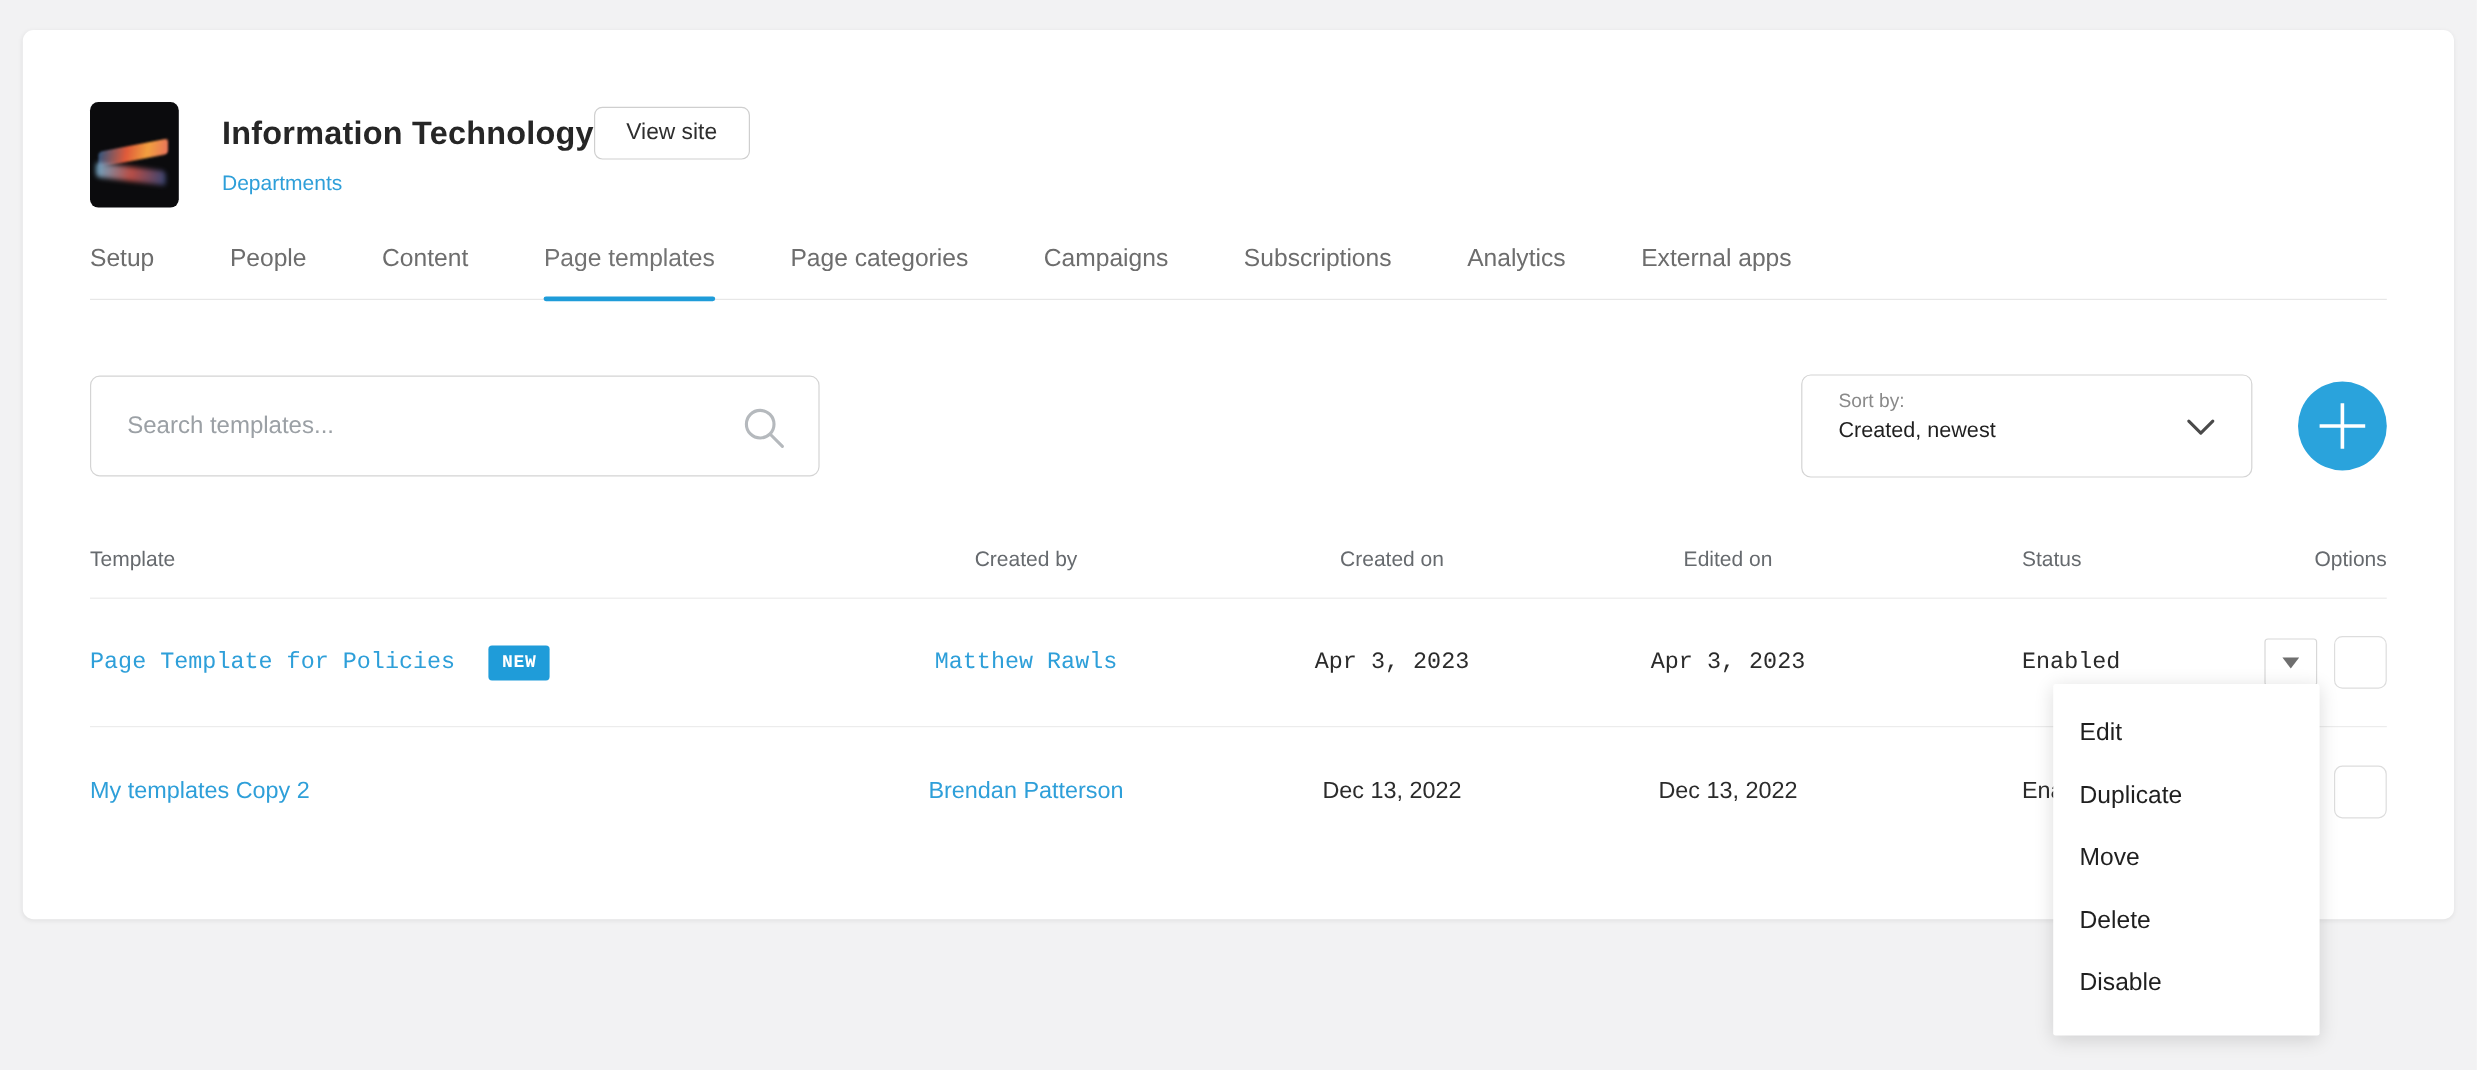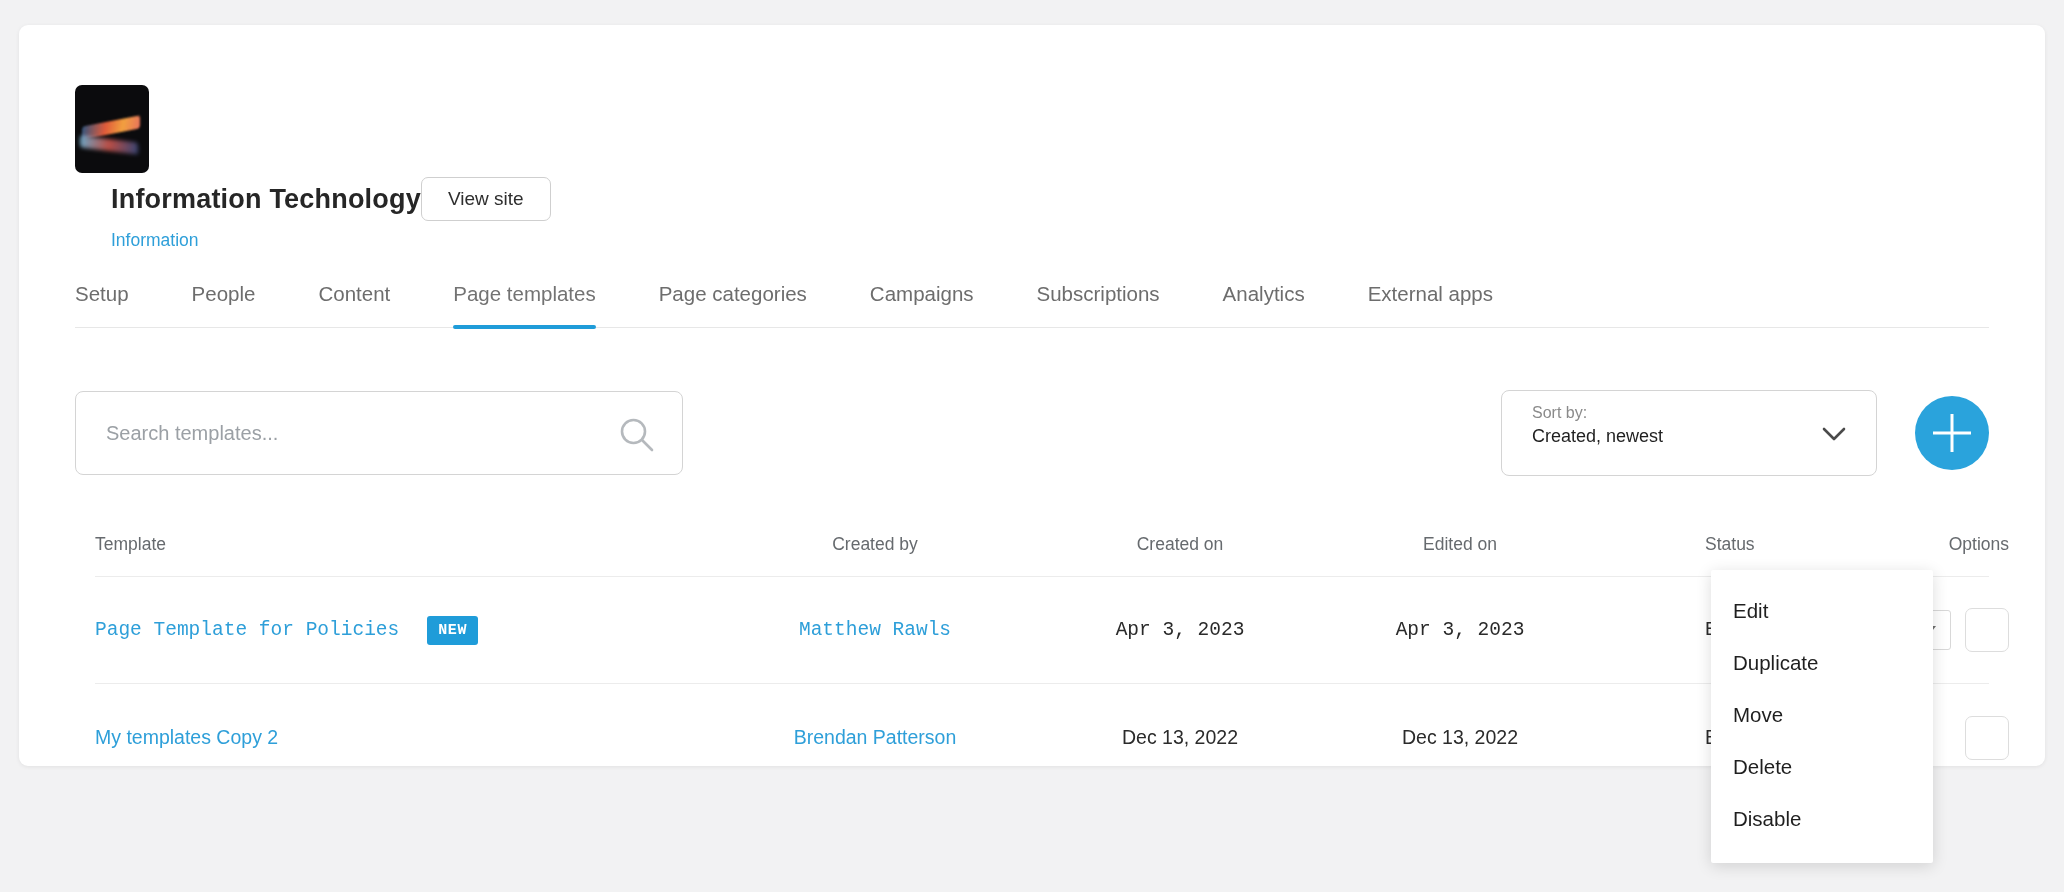--- a/index.html
+++ b/index.html
@@ -12,21 +12,21 @@
     color:#2b2b2b;
   }
   .card {
     position:absolute; left:19px; top:25px;
     width:2026px; height:741px;
     background:#ffffff; border-radius:9px;
     box-shadow:0 1px 4px rgba(0,0,0,0.07);
     padding:0 56px;
   }
   
-  .site-header { display:flex; align-items:flex-start; margin-top:60px;flex-direction:column; }
+  .site-header { display:flex; align-items:flex-start; margin-top:60px; }
   .thumb {
     width:74px; height:88px; border-radius:7px;
     background:#0b0b0d; position:relative; overflow:hidden; flex:none;
   }
   .thumb::before {
     content:""; position:absolute; left:7px; right:9px; top:36px; height:13px;
     background:linear-gradient(100deg,#30557e,#e05a3a 40%,#f2a03f 70%,#e8735c);
     transform:skewY(-11deg); border-radius:3px; filter:blur(1px);
   }
   .thumb::after {
@@ -76,21 +76,21 @@
   .sort-label { font-size:16px; color:#8a8a8a; }
   .sort-value { font-size:18px; color:#1f1f1f; margin-top:4px; }
   .sort-chevron { position:absolute; right:30px; top:36px; }
   .add-btn {
     margin-left:38px; width:74px; height:74px; border-radius:50%;
     background:#2aa3dc; border:none; cursor:pointer; flex:none;
     display:flex; align-items:center; justify-content:center;
   }
   
   .table { margin-top:37px; }
-  .trow { display:flex; align-items:center;margin-left:20px; }
+  .trow { display:flex; align-items:center; }
   .thead { height:64px; border-bottom:1px solid #ececec; }
   .thead .cell { font-size:17.5px; color:#666a6e; font-weight:500; }
   .tbody-row { height:107px; }
   .tbody-row.bordered { border-bottom:1px solid #ececec;font-family:Liberation Mono, monospace; }
   .cell { flex:none; }
   .c-template { width:660px; display:flex; align-items:center; }
   .c-creator  { width:240px; text-align:center; }
   .c-created  { width:370px; text-align:center; }
   .c-edited   { width:190px; text-align:center; }
   .c-status   { width:300px; padding-left:150px; }
@@ -130,21 +130,21 @@
 
 <div class="card">
 
   <div class="site-header">
     <div class="thumb"></div>
     <div class="head-text">
       <div class="title-row">
         <div class="page-title">Information Technology</div>
         <button class="view-site-btn">View site</button>
       </div>
-      <span class="breadcrumb-link">Information</span>
+      <span class="breadcrumb-link">Departments</span>
     </div>
   </div>
 
   <div class="tabs">
     <div class="tab">Setup</div>
     <div class="tab">People</div>
     <div class="tab">Content</div>
     <div class="tab active">Page templates</div>
     <div class="tab">Page categories</div>
     <div class="tab">Campaigns</div>

